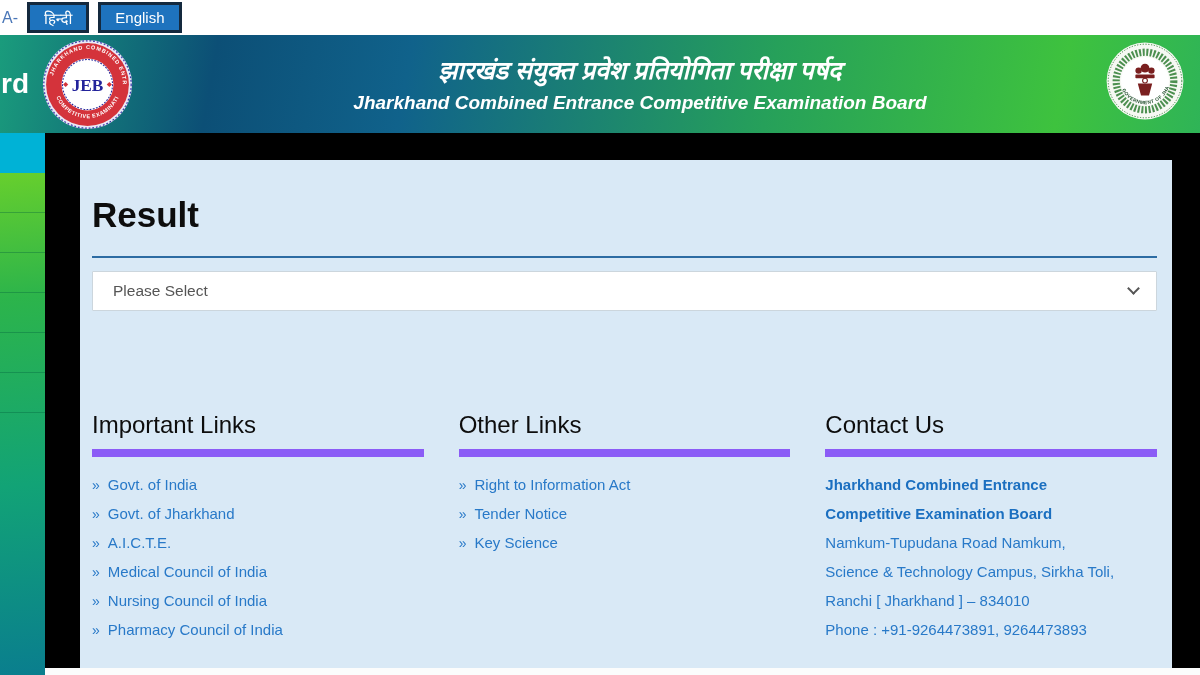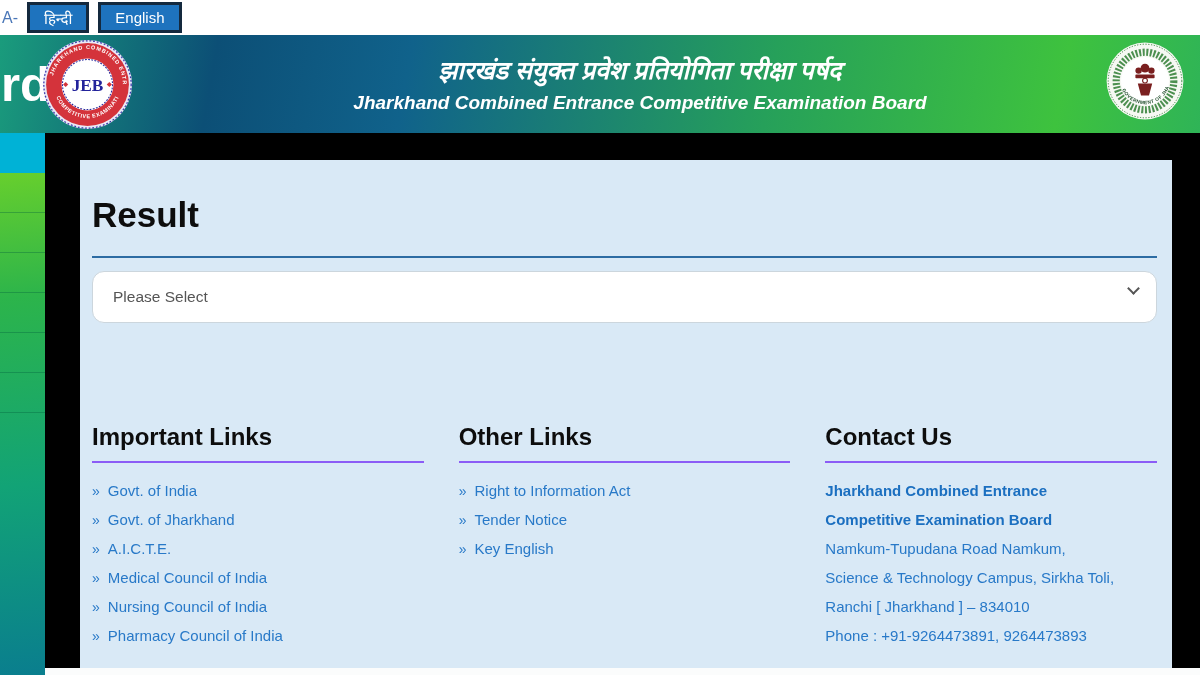--- a/index.html
+++ b/index.html
@@ -13,21 +13,21 @@
   .lang-btn { background:#1e73be; color:#ffffff; border:3px solid #14293e; font-size:15px;
               font-family:"Liberation Sans", sans-serif; height:31px; padding:0 14px;
               margin-right:9px; cursor:pointer; }
 
   
   .header { position:relative; height:98px;
             background: linear-gradient(100deg, #1a9c7c 0%, #0c4f76 18%, #10628b 34%,
                                         #26a05a 64%, #3ec23e 88%, #2fb457 100%);
             display:flex; align-items:center; }
   .marquee-frag { position:absolute; left:1px; top:50%; transform:translateY(-50%);
-                  color:#ffffff; font-weight:bold; font-size:49px; }
+                  color:#ffffff; font-weight:bold; font-size:28px; }
   .jceb-logo { position:absolute; left:42px; top:4px; width:91px; height:91px; }
   .govt-emblem { position:absolute; right:15px; top:6px; width:80px; height:80px; }
   .header-titles { flex:1; text-align:center; color:#ffffff; padding:0 140px 0 220px;font-style:italic; }
   .title-hi { font-size:25px; font-weight:bold; line-height:1.35; }
   .title-en { font-size:19px; font-weight:bold; margin-top:4px; }
 
   
   .content { display:flex; height:542px; }
 
   .sidebar { width:45px; flex:0 0 45px; display:flex; flex-direction:column; }
@@ -38,31 +38,31 @@
   .sb-item + .sb-item { border-top:1px solid rgba(0,95,60,0.35); }
 
   .main { flex:1; position:relative; background:#000000; }
   .panel { margin:27px 28px 0 35px; height:508px; background:#d9e9f6; padding:37px 15px 0 12px; }
   .bottom-strip { position:absolute; left:0; right:0; bottom:0; height:7px; background:#fbfcfc; }
 
   .page-title { font-size:35px; font-weight:bold; color:#0d0d0d; line-height:1; }
   .title-divider { height:2px; background:#2d6ca3; margin-top:24px; }
 
   .form-label { margin-top:18px; font-size:15px; font-weight:bold; color:#24292e; }
-  .select-box { margin-top:13px; height:52px; background:#ffffff; border:1px solid #ccd6dd;
-                border-radius:12px; display:flex; align-items:center; padding:0 18px 0 20px;
+  .select-box { margin-top:13px; height:40px; background:#ffffff; border:1px solid #ccd6dd;
+                border-radius:1px; display:flex; align-items:center; padding:0 18px 0 20px;
                 color:#555555; font-size:15.5px; cursor:pointer; position:relative; }
   .chevron { position:absolute; right:18px; top:12px; width:9px; height:9px;
              border-right:2px solid #555; border-bottom:2px solid #555; transform:rotate(45deg); }
 
   
   .footer-cols { display:flex; gap:35px; margin-top:102px; }
   .fcol { flex:1; }
-  .fcol h3 { font-size:24px; font-weight:bold; color:#0d0d0d; padding-bottom:12px;
-             border-bottom:2px solid #8b5cf6; line-height:1; }
+  .fcol h3 { font-size:24px; font-weight:normal; color:#0d0d0d; padding-bottom:12px;
+             border-bottom:8px solid #8b5cf6; line-height:1; }
   .links { margin-top:13px; }
   .link-row { height:29px; display:flex; align-items:center; font-size:15px; }
   .bullet { color:#2879c8; margin-right:8px; font-size:14px; }
   .flink { color:#2879c8; text-decoration:none; cursor:pointer; }
   .contact-line { height:29px; display:flex; align-items:center; font-size:15px; color:#2879c8; }
   .contact-bold { font-weight:bold; color:#1b6fc0; }
 </style>
 </head>
 <body>
 
@@ -194,21 +194,21 @@
               <div class="link-row">
                 <span class="bullet">»</span>
                 <a class="flink">Right to Information Act</a>
               </div>
               <div class="link-row">
                 <span class="bullet">»</span>
                 <a class="flink">Tender Notice</a>
               </div>
               <div class="link-row">
                 <span class="bullet">»</span>
-                <a class="flink">Key English</a>
+                <a class="flink">Key Science</a>
               </div>
             </div>
           </div>
 
           <div class="fcol">
             <h3>Contact Us</h3>
             <div class="links">
               <div class="contact-line contact-bold">Jharkhand Combined Entrance</div>
               <div class="contact-line contact-bold">Competitive Examination Board</div>
               <div class="contact-line">Namkum-Tupudana Road Namkum,</div>

